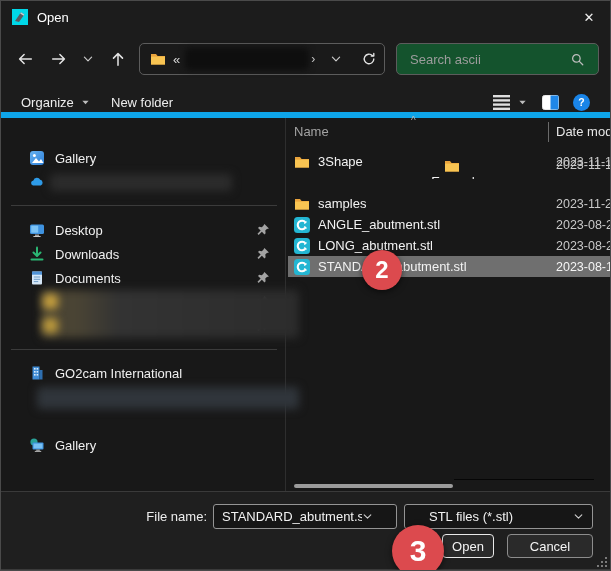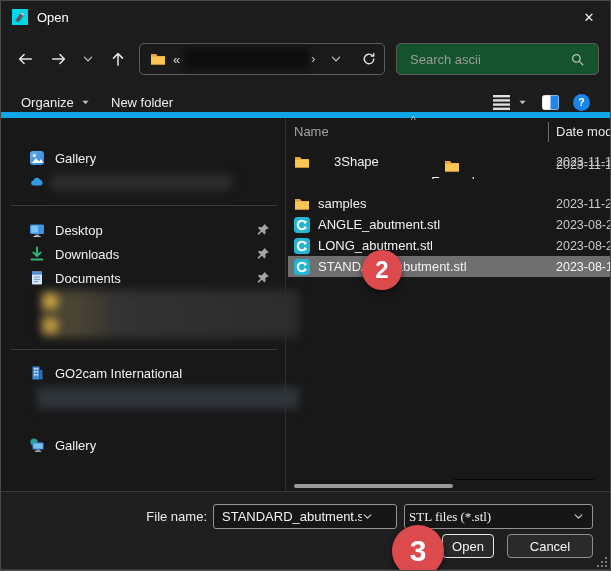--- a/index.html
+++ b/index.html
@@ -51,21 +51,21 @@
   .file-name{margin-left:8px;font-size:13px;color:#f2f2f2;white-space:nowrap;}
   .file-date{position:absolute;left:268px;font-size:12.5px;color:#c9c9c9;white-space:nowrap;}
   .filerow.selected .file-date{color:#f5f5f5;}
   .hscroll-thumb{left:293px;top:483px;width:159px;height:4px;border-radius:2px;background:#9b9b9b;}
   .hscroll-track{left:453px;top:478px;width:140px;height:1px;background:#060606;}
   
   .footer{left:0;top:490px;width:611px;height:81px;background:#1f1f1f;border-top:1px solid #3a3a3a;}
   .fn-label{position:absolute;left:96px;top:503px;width:110px;height:25px;display:flex;align-items:center;justify-content:flex-end;color:#ececec;font-size:13px;}
   .combo{position:absolute;top:503px;height:25px;border:1px solid #949494;border-radius:3px;background:#161616;
          display:flex;align-items:center;color:#f2f2f2;font-size:13px;}
-  .combo .val{margin-left:4px;flex:1;white-space:nowrap;overflow:hidden;font-family:Liberation Serif, serif;}
+  .combo .val{margin-left:24px;flex:1;white-space:nowrap;overflow:hidden;}
   .combo .chev{margin-right:8px;color:#cfcfcf;}
   .fn-combo{left:212px;width:184px;}
   .ft-combo{left:403px;width:189px;}
   .combo input{background:transparent;border:none;outline:none;color:#f2f2f2;font-size:13px;margin-left:8px;width:140px;padding:0;}
   .btn{position:absolute;top:533px;height:24px;border-radius:4px;background:#2a2a2a;
        display:flex;align-items:center;justify-content:center;color:#f4f4f4;font-size:13px;}
   .btn-open{left:441px;width:52px;border:1.5px solid #e9e9e9;}
   .btn-cancel{left:506px;width:86px;border:1px solid #8d8d8d;}
   .grip{right:3px;bottom:3px;width:12px;height:12px;}
   .grip i{position:absolute;width:2px;height:2px;background:#7a7a7a;}
@@ -297,21 +297,21 @@
 
   <span class="abs sort-caret">^</span>
   <div class="abs col-name">
     <span>Name</span>
   </div>
   <div class="abs col-divider"></div>
   <div class="abs col-date">
     <span>Date modified</span>
   </div>
 
-  <div class="filerow" style="top:150px;gap:16px;">
+  <div class="filerow" style="top:150px;">
     <svg class="file-ic" viewBox="0 0 16 16">
         <path d="M1 3h5l1.6 2H15v8.5H1z" fill="#e9a33c"></path>
         <path d="M1 5.6h14V13.5H1z" fill="#f8c452"></path>
       </svg>
     <span class="file-name">3Shape</span>
     <span class="file-date">2023-11-17</span>
   </div>
   <div class="filerow" style="top:157px;flex-direction:column;">
     <svg class="file-ic" viewBox="0 0 16 16">
         <path d="M1 3h5l1.6 2H15v8.5H1z" fill="#e9a33c"></path>

